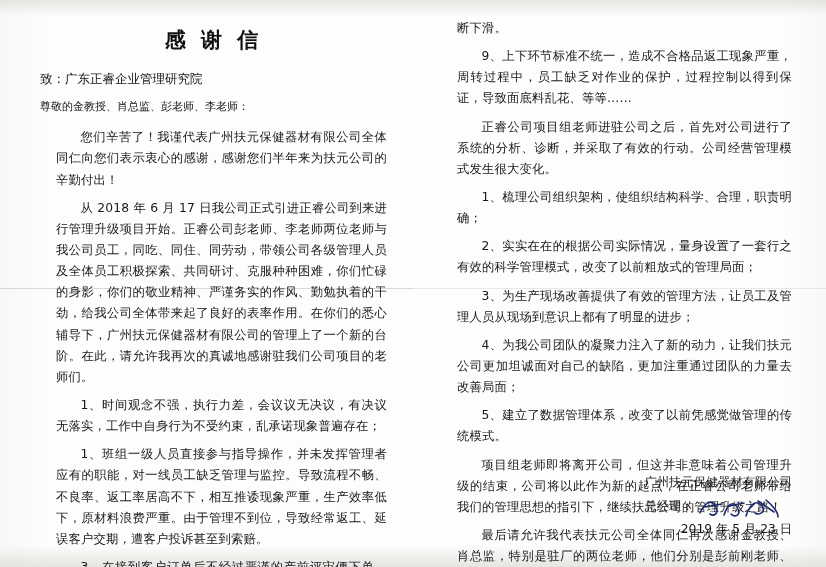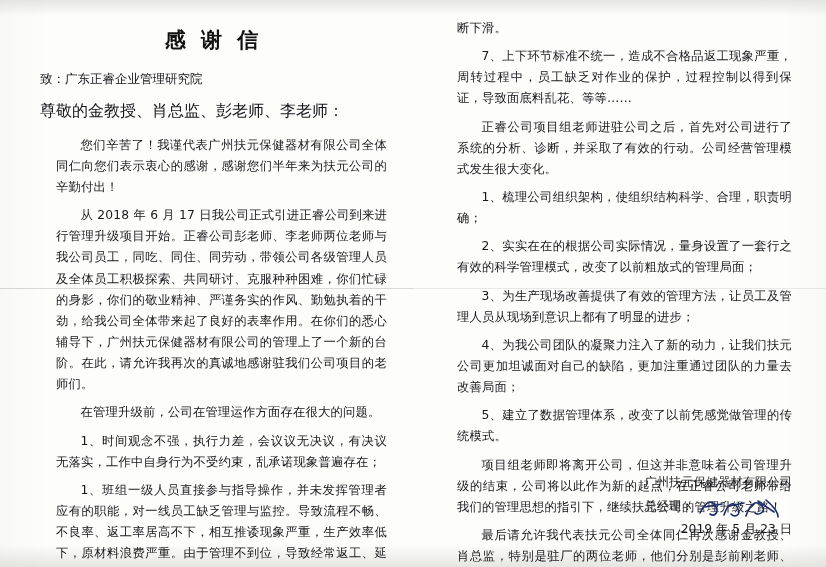--- a/index.html
+++ b/index.html
@@ -67,21 +67,21 @@
     margin: 8px 0 16px 0;
     color: #111;
   }
   .salutation {
     font-size: 12.5px;
     line-height: 1.5;
     margin: 0 0 10px 0;
     color: #15151a;
   }
   .recipients {
-    font-size: 16px;
+    font-size: 11px;
     line-height: 1.5;
     margin: 4px 0 12px 0;
     color: #15151a;
   }
   p.body-para {
     font-size: 12.3px;
     line-height: 1.72;
     margin: 0 0 7px 16px;
     text-align: justify;
     text-justify: inter-ideograph;
@@ -127,29 +127,28 @@
 
   <div class="col col-left">
     <div class="doc-title">感 谢 信</div>
 
     <div class="salutation">致：广东正睿企业管理研究院</div>
 
     <div class="recipients">尊敬的金教授、肖总监、彭老师、李老师：</div>
 
     <p class="body-para indent">您们辛苦了！我谨代表广州扶元保健器材有限公司全体同仁向您们表示衷心的感谢，感谢您们半年来为扶元公司的辛勤付出！</p>
     <p class="body-para indent">从 2018 年 6 月 17 日我公司正式引进正睿公司到来进行管理升级项目开始。正睿公司彭老师、李老师两位老师与我公司员工，同吃、同住、同劳动，带领公司各级管理人员及全体员工积极探索、共同研讨、克服种种困难，你们忙碌的身影，你们的敬业精神、严谨务实的作风、勤勉执着的干劲，给我公司全体带来起了良好的表率作用。在你们的悉心辅导下，广州扶元保健器材有限公司的管理上了一个新的台阶。在此，请允许我再次的真诚地感谢驻我们公司项目的老师们。</p>
-    <p class="body-para indent">在管理升级前，公司在管理运作方面存在很大的问题。</p>
     <p class="body-para list-item">1、时间观念不强，执行力差，会议议无决议，有决议无落实，工作中自身行为不受约束，乱承诺现象普遍存在；</p>
     <p class="body-para list-item">1、班组一级人员直接参与指导操作，并未发挥管理者应有的职能，对一线员工缺乏管理与监控。导致流程不畅、不良率、返工率居高不下，相互推诿现象严重，生产效率低下，原材料浪费严重。由于管理不到位，导致经常返工、延误客户交期，遭客户投诉甚至到索赔。</p>
     <p class="body-para list-item">3、在接到客户订单后不经过严谨的产前评审便下单，生产部不按技术标准、品质要求作业，凭感觉自目生产，往往造成堵头打锚、磨锚线、面底料色差等等，与客户要求不符。品质异常的大批量返工，给公司造成人、财、物的极大浪费且严重打击员工士气，造成员工离职率高，企业经营成本不断攀升，利润率不</p>
   </div>
 
   <div class="col col-right">
     <p class="body-para">断下滑。</p>
-    <p class="body-para list-item">7、上下环节标准不统一，造成不合格品返工现象严重，周转过程中，员工缺乏对作业的保护，过程控制以得到保证，导致面底料乱花、等等……</p>
+    <p class="body-para list-item">9、上下环节标准不统一，造成不合格品返工现象严重，周转过程中，员工缺乏对作业的保护，过程控制以得到保证，导致面底料乱花、等等……</p>
     <p class="body-para indent">正睿公司项目组老师进驻公司之后，首先对公司进行了系统的分析、诊断，并采取了有效的行动。公司经营管理模式发生很大变化。</p>
     <p class="body-para list-item">1、梳理公司组织架构，使组织结构科学、合理，职责明确；</p>
     <p class="body-para list-item">2、实实在在的根据公司实际情况，量身设置了一套行之有效的科学管理模式，改变了以前粗放式的管理局面；</p>
     <p class="body-para list-item">3、为生产现场改善提供了有效的管理方法，让员工及管理人员从现场到意识上都有了明显的进步；</p>
     <p class="body-para list-item">4、为我公司团队的凝聚力注入了新的动力，让我们扶元公司更加坦诚面对自己的缺陷，更加注重通过团队的力量去改善局面；</p>
     <p class="body-para list-item">5、建立了数据管理体系，改变了以前凭感觉做管理的传统模式。</p>
     <p class="body-para indent">项目组老师即将离开公司，但这并非意味着公司管理升级的结束，公司将以此作为新的起点，在正睿公司老师带给我们的管理思想的指引下，继续扶元公司的管理升级之路！</p>
     <p class="body-para indent">最后请允许我代表扶元公司全体同仁再次感谢金教授、肖总监，特别是驻厂的两位老师，他们分别是彭前刚老师、李刚老师；非常感谢您们的辛勤付出和淳淳教导。</p>
 
     <div class="sign-block">

